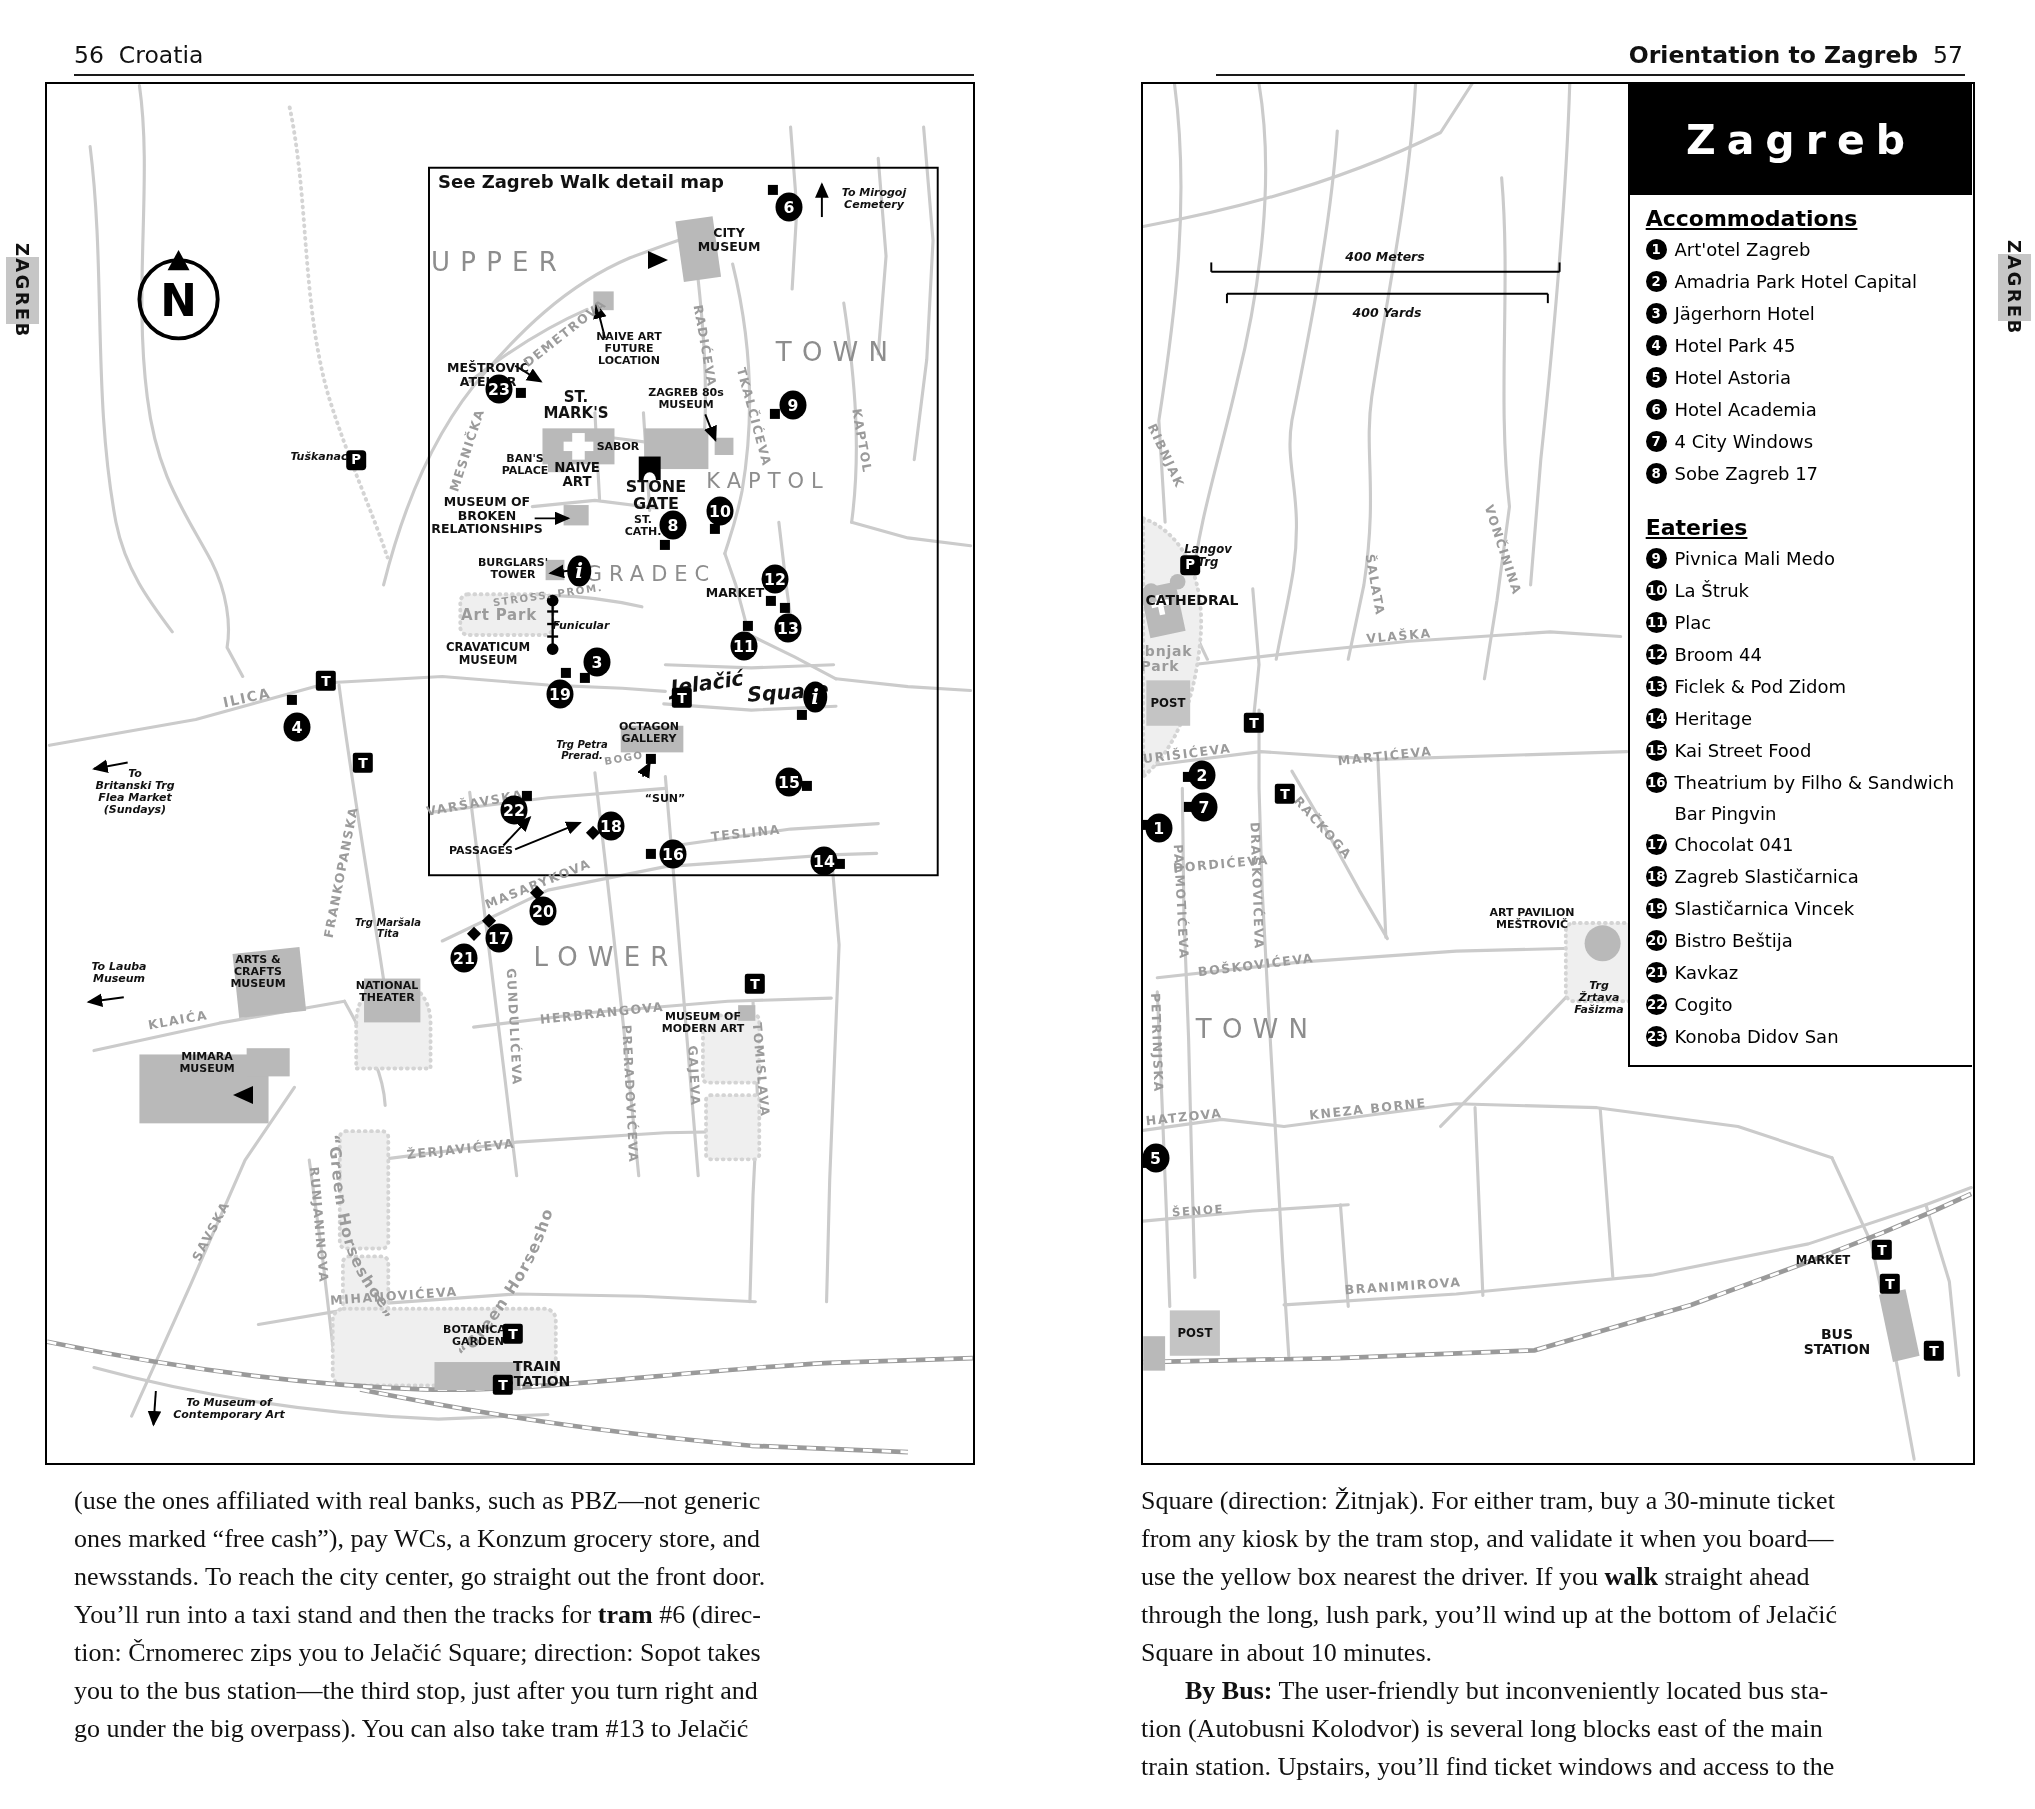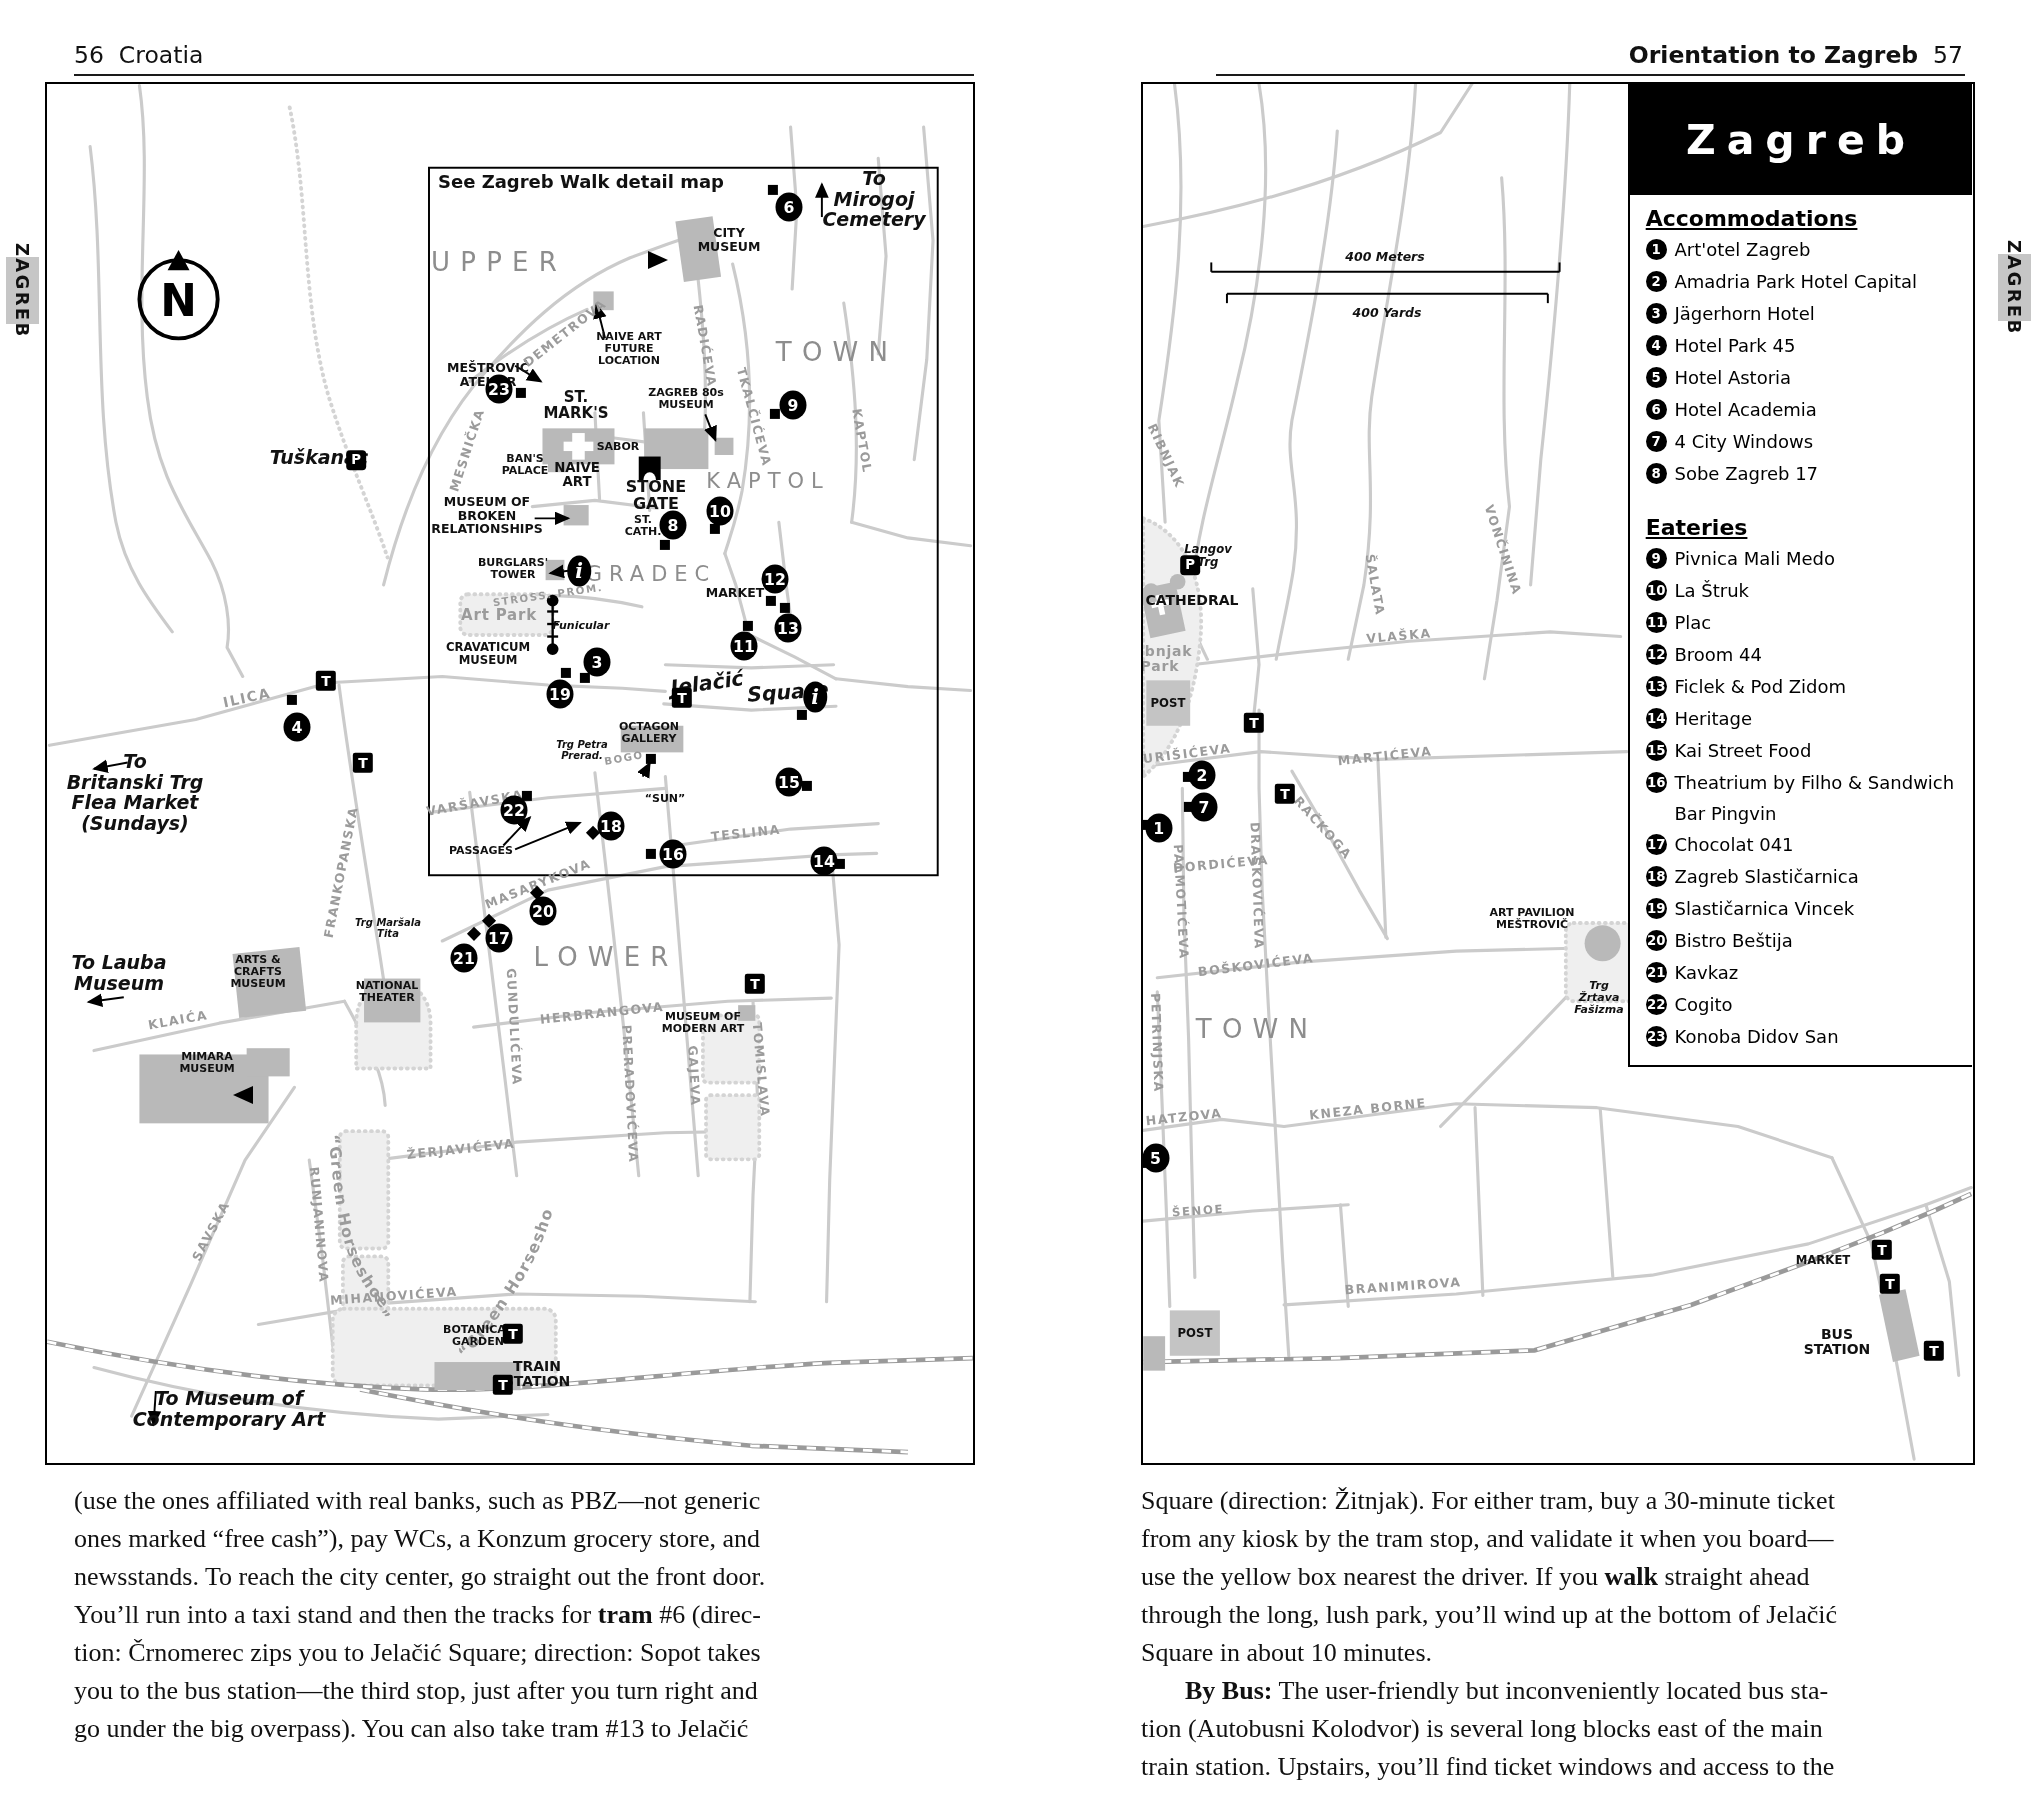--- a/index.html
+++ b/index.html
@@ -9,21 +9,21 @@
   .tab{position:absolute;width:33px;height:67px;background:#c6c6c6;display:flex;align-items:center;justify-content:center}
   .tab span{writing-mode:vertical-rl;font-weight:700;font-size:18px;letter-spacing:2.3px;color:#111;font-family:"DejaVu Sans",sans-serif}
   .map{position:absolute;border:2.3px solid #000;background:#fff;overflow:hidden}
   .map svg{position:absolute;left:0;top:0}
   .lbl{position:absolute;white-space:pre-line;text-align:center;line-height:1.08;color:#111;font-family:"DejaVu Sans",sans-serif;z-index:4}
   .p{font-weight:700;font-size:12.5px}
   .d{color:#8d8d8d;font-size:26px;letter-spacing:10.2px;font-weight:400;white-space:nowrap}
   .d2{color:#8d8d8d;font-size:21px;letter-spacing:7px;font-weight:400;white-space:nowrap}
   .s{color:#9b9b9b;font-weight:700;font-size:12.5px;letter-spacing:1.6px;white-space:nowrap}
   .g{color:#9b9b9b;font-weight:700;font-size:14px;letter-spacing:0.8px}
-  .n{font-style:italic;font-weight:700;font-size:19px}
+  .n{font-style:italic;font-weight:700;font-size:11px}
   .q{font-style:italic;font-weight:700;font-size:10px}
   .mk{position:absolute;width:27px;height:29px;background:#000;border-radius:50%;color:#fff;display:flex;align-items:center;justify-content:center;font-weight:700;font-size:15.7px;transform:translate(-50%,-50%);z-index:6;font-family:"DejaVu Sans",sans-serif}
   .sqm{position:absolute;width:10.2px;height:10.2px;background:#000;transform:translate(-50%,-50%);z-index:5}
   .sqm.dia{transform:translate(-50%,-50%) rotate(45deg)}
   .tic{position:absolute;transform:translate(-50%,-50%);z-index:6;text-align:center}
   .tram{width:20.4px;height:20.4px;background:#000;color:#fff;font:700 14px/20.4px "DejaVu Sans",sans-serif;border-radius:2.3px}
   .parkic{width:19.6px;height:19.6px;background:#000;color:#fff;font:700 13.3px/19.6px "DejaVu Sans",sans-serif;border-radius:3.9px}
   .infoic{width:23.5px;height:31px;background:#000;color:#fff;border-radius:50%;font:italic 700 20.4px/31px "DejaVu Serif",serif}
   .arrR{width:0;height:0;border-top:9.4px solid transparent;border-bottom:9.4px solid transparent;border-left:20.4px solid #000;background:none}
   .arrL{width:0;height:0;border-top:9.4px solid transparent;border-bottom:9.4px solid transparent;border-right:20.4px solid #000;background:none}

